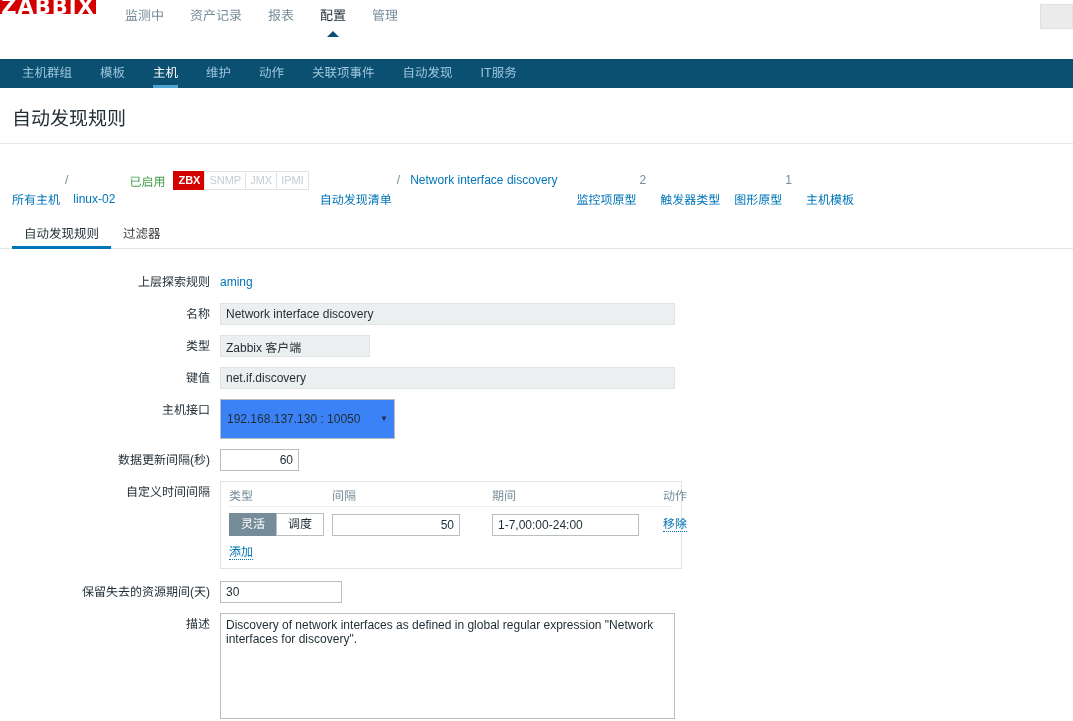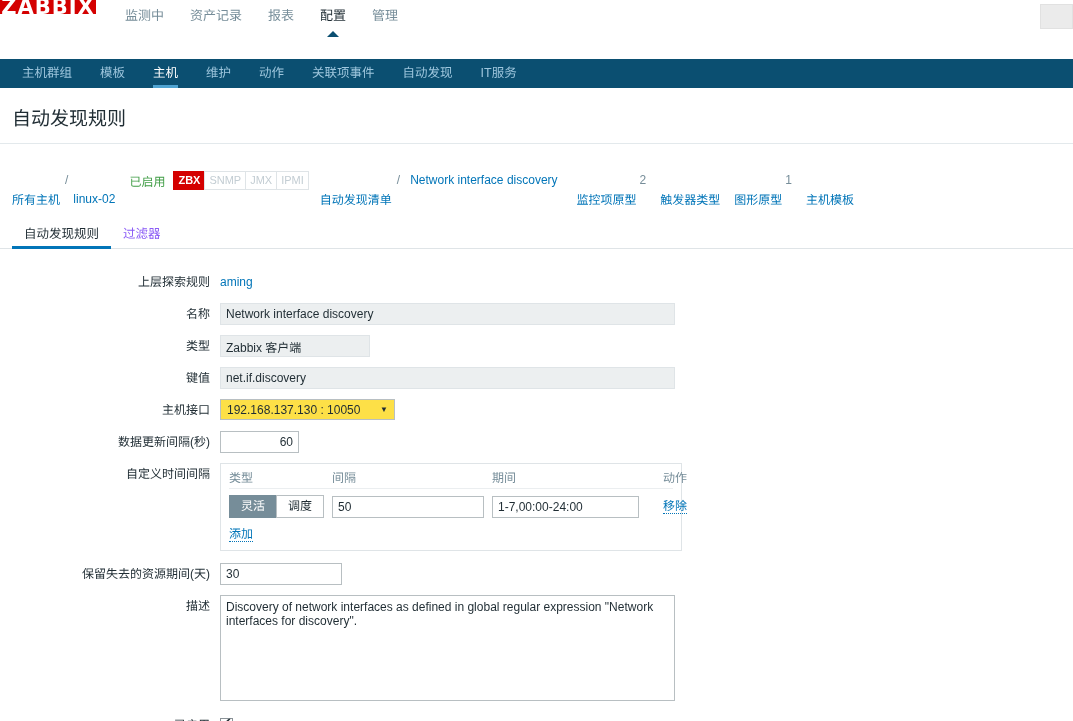--- a/index.html
+++ b/index.html
@@ -158,21 +158,21 @@
   
   .tabs {
     display: flex;
     border-bottom: 1px solid #dfe4e7;
     padding-left: 12px;
     background: #ffffff;
   }
   .tab {
     padding: 7px 12px 6px 12px;
     font-size: 12.5px;
-    color: #8b5cf6;
+    color: #404040;
     cursor: pointer;
     position: relative;
     white-space: nowrap;
   }
   .tab.selected { color: #1f2c33; }
   .tab.selected::after {
     content: "";
     position: absolute;
     left: 0; right: 0; bottom: -1px;
     height: 3px;
@@ -216,23 +216,23 @@
     color: #1f2c33;
   }
   .w-name { width: 455px; }
   .w-type { width: 150px; }
   .w-key  { width: 455px; }
   .w-num  { width: 79px; text-align: right; }
   .w-life { width: 122px; }
 
   .selectbox {
     width: 175px;
-    height: 21px;
+    height: 40px;
     border: 1px solid #b8bfc2;
-    background: #fde047;
+    background: #3b82f6;
     display: flex;
     align-items: center;
     padding: 0 6px;
     font-size: 12px;
     color: #1f2c33;
     justify-content: space-between;
     cursor: pointer;
   }
   .caret {
     font-size: 8px;
@@ -273,21 +273,21 @@
     padding: 3px 11px;
     cursor: pointer;
     line-height: 15px;
   }
   .rbtn:first-child { border-right: none; }
   .rbtn.on {
     background: #768d99;
     color: #ffffff;
     border-color: #768d99;
   }
-  .in-delay  { width: 152px; }
+  .in-delay  { width: 128px; text-align: right; }
   .in-period { width: 147px; }
 
   .dotted-link {
     color: #0275b8;
     border-bottom: 1px dotted #0275b8;
     cursor: pointer;
     display: inline-block;
     line-height: 14px;
     font-size: 12px;
   }

